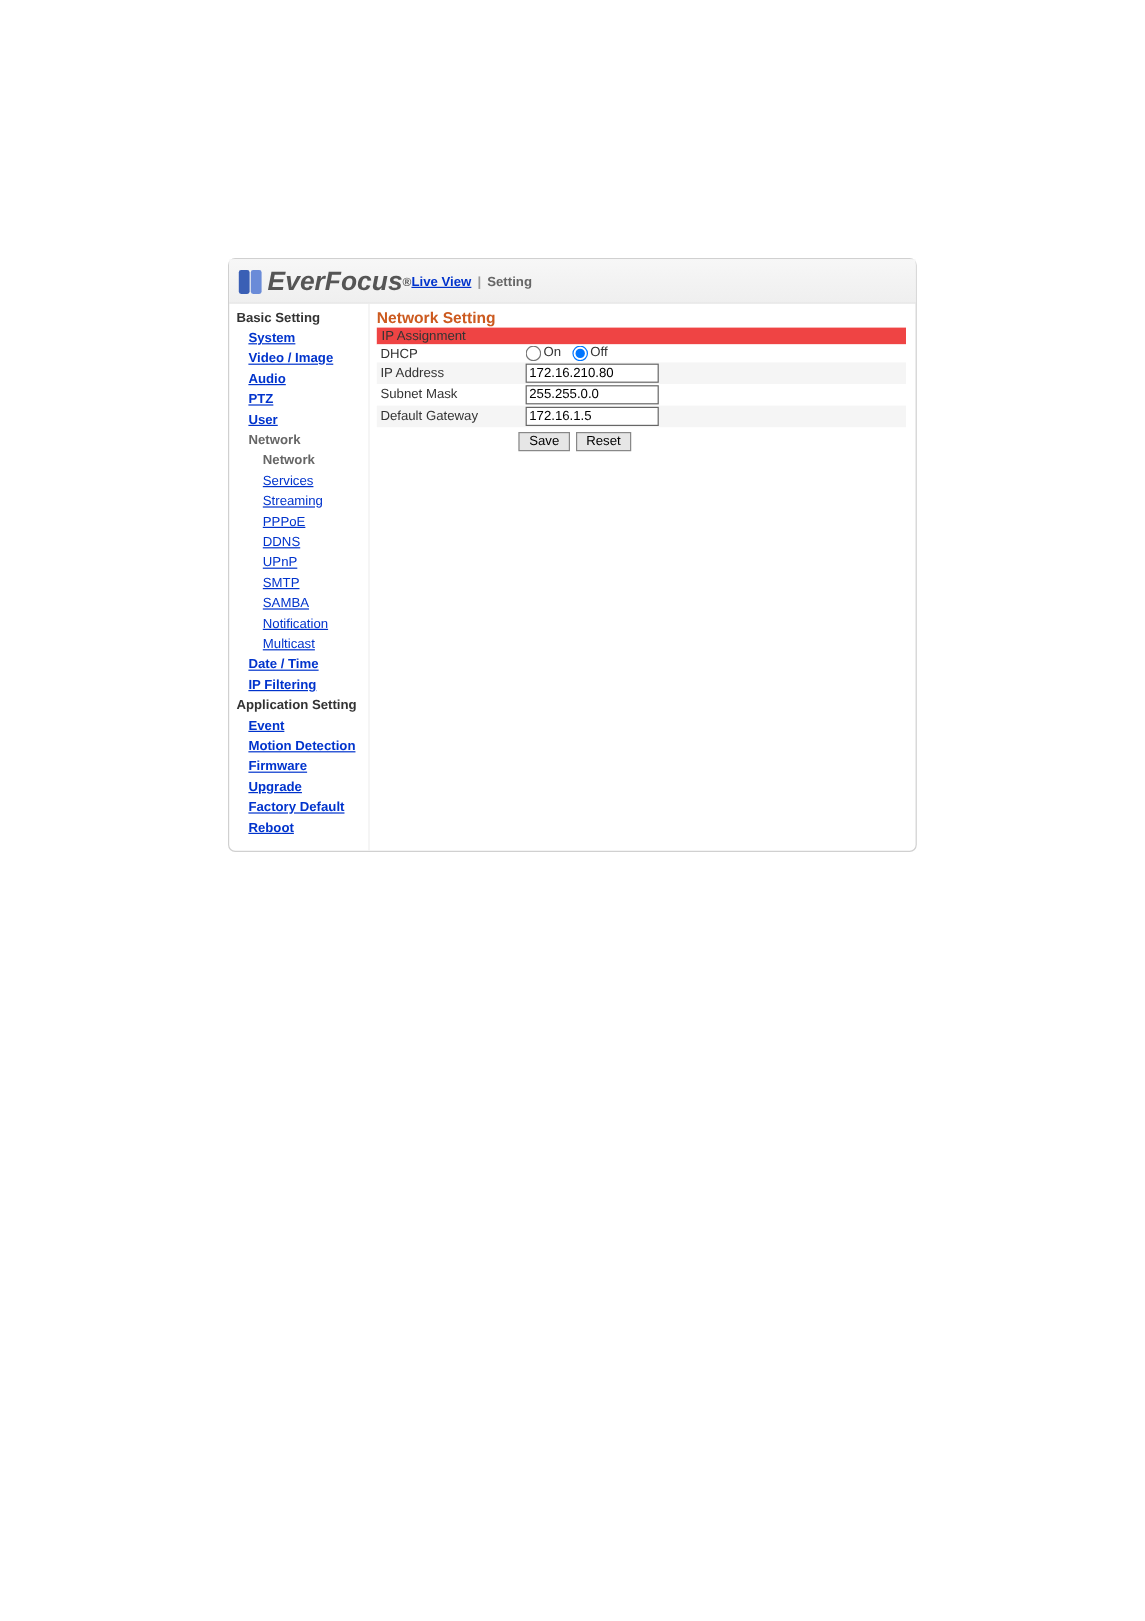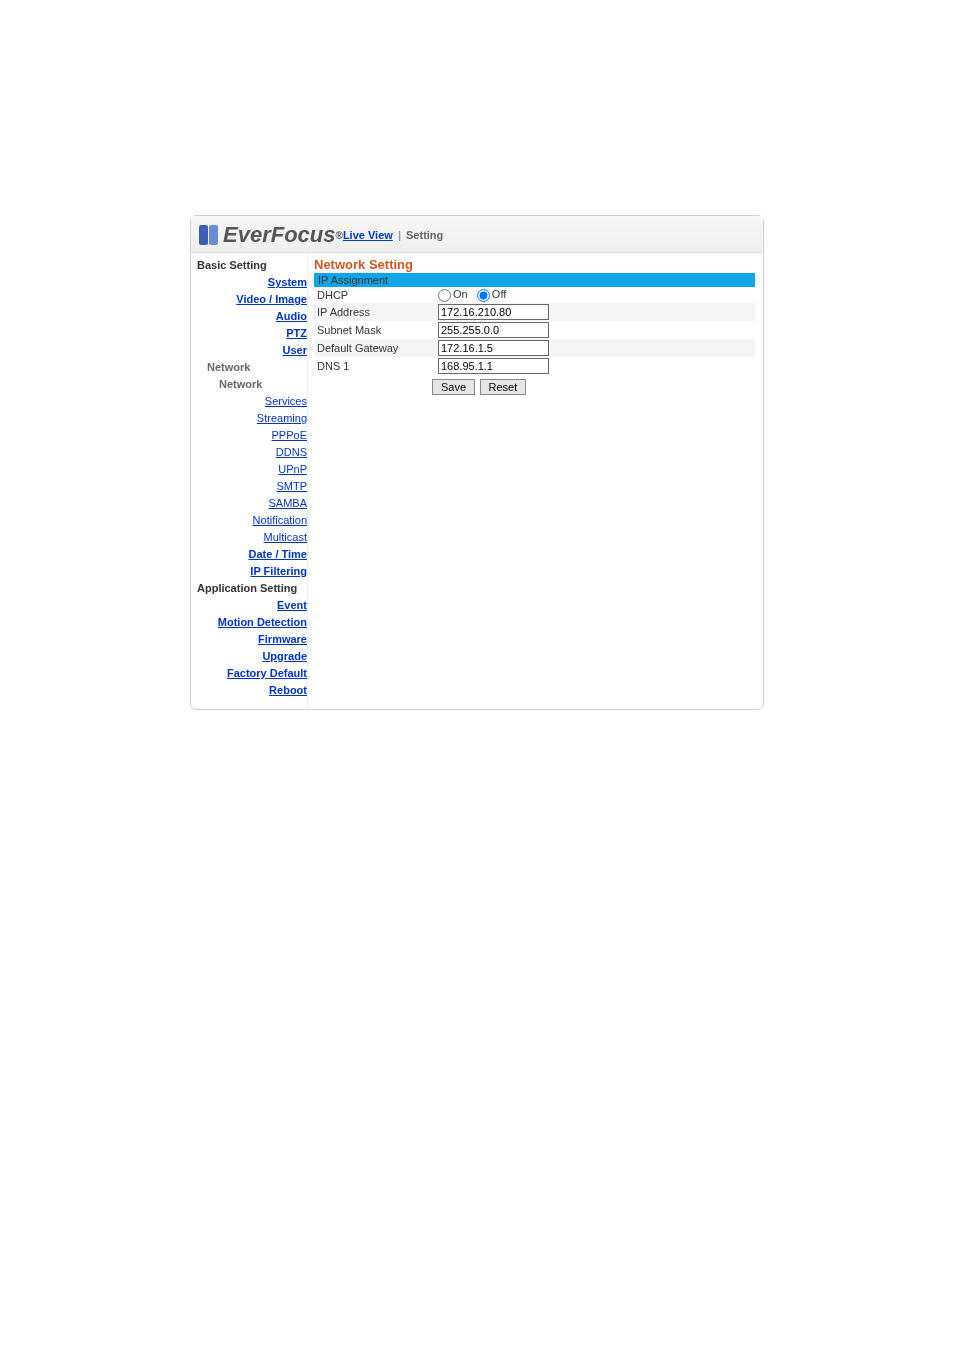--- a/index.html
+++ b/index.html
@@ -70,21 +70,20 @@
     .sidebar .section-h {
       font-weight: bold;
       color: #333;
       padding-left: 2px;
     }
     .sidebar a {
       color: #0033cc;
       text-decoration: underline;
       font-weight: bold;
       display: block;
-      text-align: right;
     }
     .sidebar .lvl1 {
       padding-left: 12px;
     }
     .sidebar .lvl2 {
       padding-left: 24px;
       font-weight: normal;
     }
     .sidebar .active-parent {
       padding-left: 12px;
@@ -101,21 +100,21 @@
       padding: 4px 8px 10px 6px;
       border-left: 1px solid #efefef;
     }
     .content-title {
       font-size: 13px;
       font-weight: bold;
       color: #cc5a1f;
       margin-bottom: 1px;
     }
     .section-bar {
-      background: #0ea5e9;
+      background: #ef4444;
       font-size: 11px;
       color: #333;
       padding: 1px 4px;
     }
     table.form {
       width: 100%;
       border-collapse: collapse;
       font-size: 11px;
       color: #333;
     }
@@ -236,24 +235,20 @@
           <td><input type="text" value="172.16.210.80" style=""></td>
         </tr>
         <tr class="even">
           <td class="label-col">Subnet Mask</td>
           <td><input type="text" value="255.255.0.0" style=""></td>
         </tr>
         <tr class="odd">
           <td class="label-col">Default Gateway</td>
           <td><input type="text" value="172.16.1.5" style=""></td>
         </tr>
-        <tr class="even">
-          <td class="label-col">DNS 1</td>
-          <td><input type="text" value="168.95.1.1" style=""></td>
-        </tr>
       </tbody>
         </table>
 
       <div class="btn-row">
         <button class="btn">Save</button>
         <button class="btn">Reset</button>
       </div>
     </div>
 
   </div>

